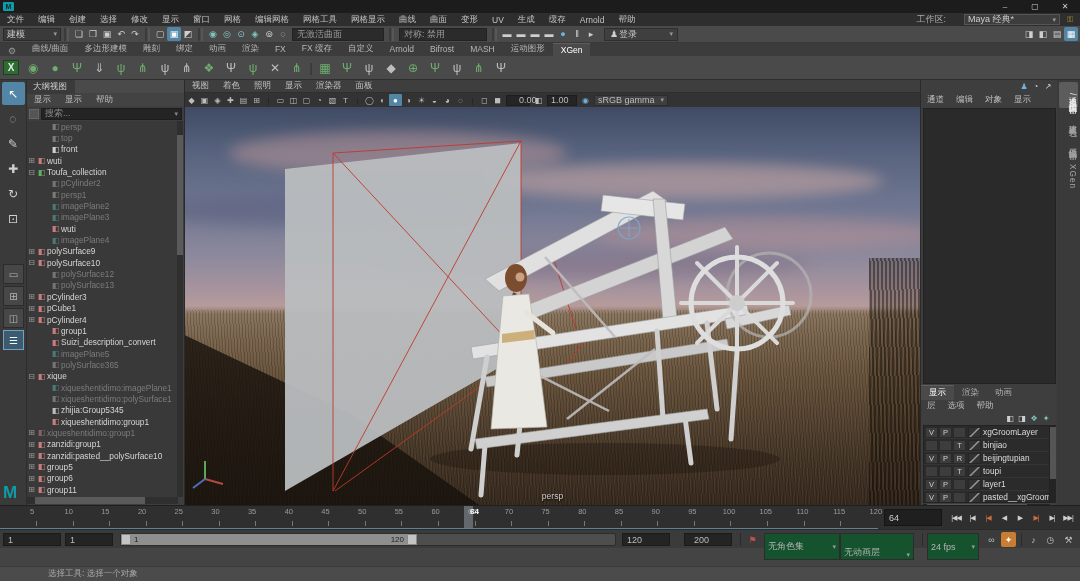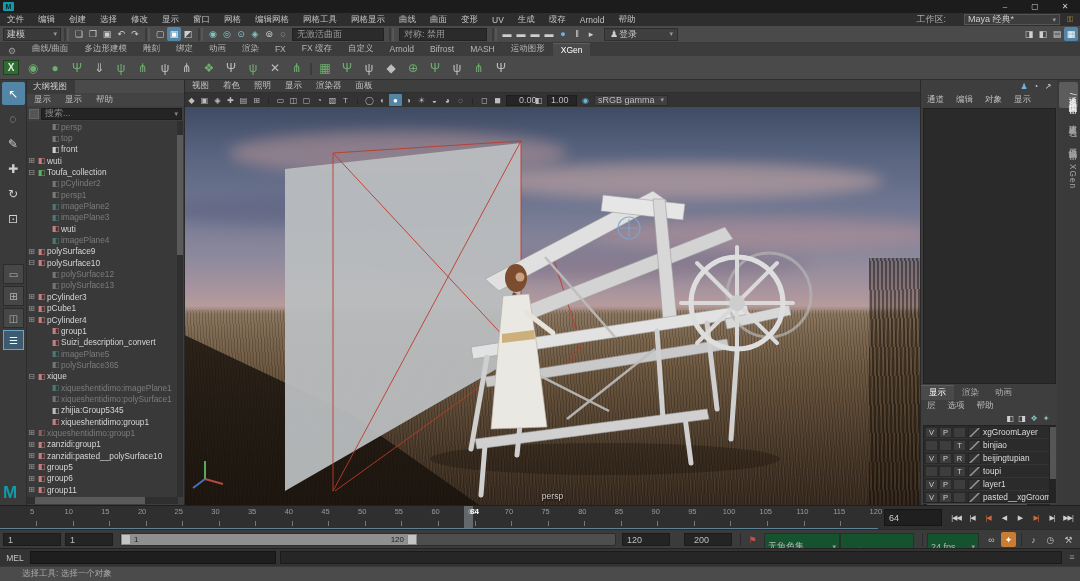--- a/index.html
+++ b/index.html
@@ -207,21 +207,21 @@
 
   
   .cmdrow { left:0; top:548px; width:1080px; height:18px; background:#333; display:flex; align-items:center;
             border-top:1px solid #222; }
   .mel-label { width:30px; text-align:center; color:#c3c3c3; font-size:8.5px; }
   .cmd-input { width:246px; height:13px; background:#1e1e1e; border:1px solid #161616; }
   .cmd-output { margin-left:4px; width:782px; height:13px; background:#262626; border:1px solid #1b1b1b; }
   .cmd-btn { margin-left:4px; width:12px; height:12px; color:#9a9a9a; font-size:9px; text-align:center; }
   .helprow { left:0; top:566px; width:1080px; height:15px; background:#4b4b4b; display:flex; align-items:center;
              border-top:1px solid #3a3a3a; }
-  .help-text { padding-left:22px; color:#a8a8a8; font-size:8.5px; }
+  .help-text { padding-left:48px; color:#a8a8a8; font-size:8.5px; }
 </style>
 </head>
 <body>
 
 <div id="app">
 
   <div class="abs titlebar">
     <div class="maya-badge">M</div>
     <div class="win-controls">
 
@@ -921,24 +921,18 @@
       <span class="caret">▾</span>
     </div>
     <div class="ricon" style="left:984px;">∞</div>
     <div class="ricon keyauto" style="left:1001px;">✦</div>
     <div class="rsep" style="left:1021px;"></div>
     <div class="ricon" style="left:1026px;">♪</div>
     <div class="ricon" style="left:1043px;">◷</div>
     <div class="ricon" style="left:1061px;">⚒</div>
   </div>
 
-  <div class="abs cmdrow">
-    <div class="mel-label">MEL</div>
-    <div class="cmd-input"></div>
-    <div class="cmd-output"></div>
-    <div class="cmd-btn">≡</div>
-  </div>
 
   <div class="abs helprow">
     <div class="help-text">选择工具: 选择一个对象</div>
   </div>
 
 </div>
 
 </body></html>

